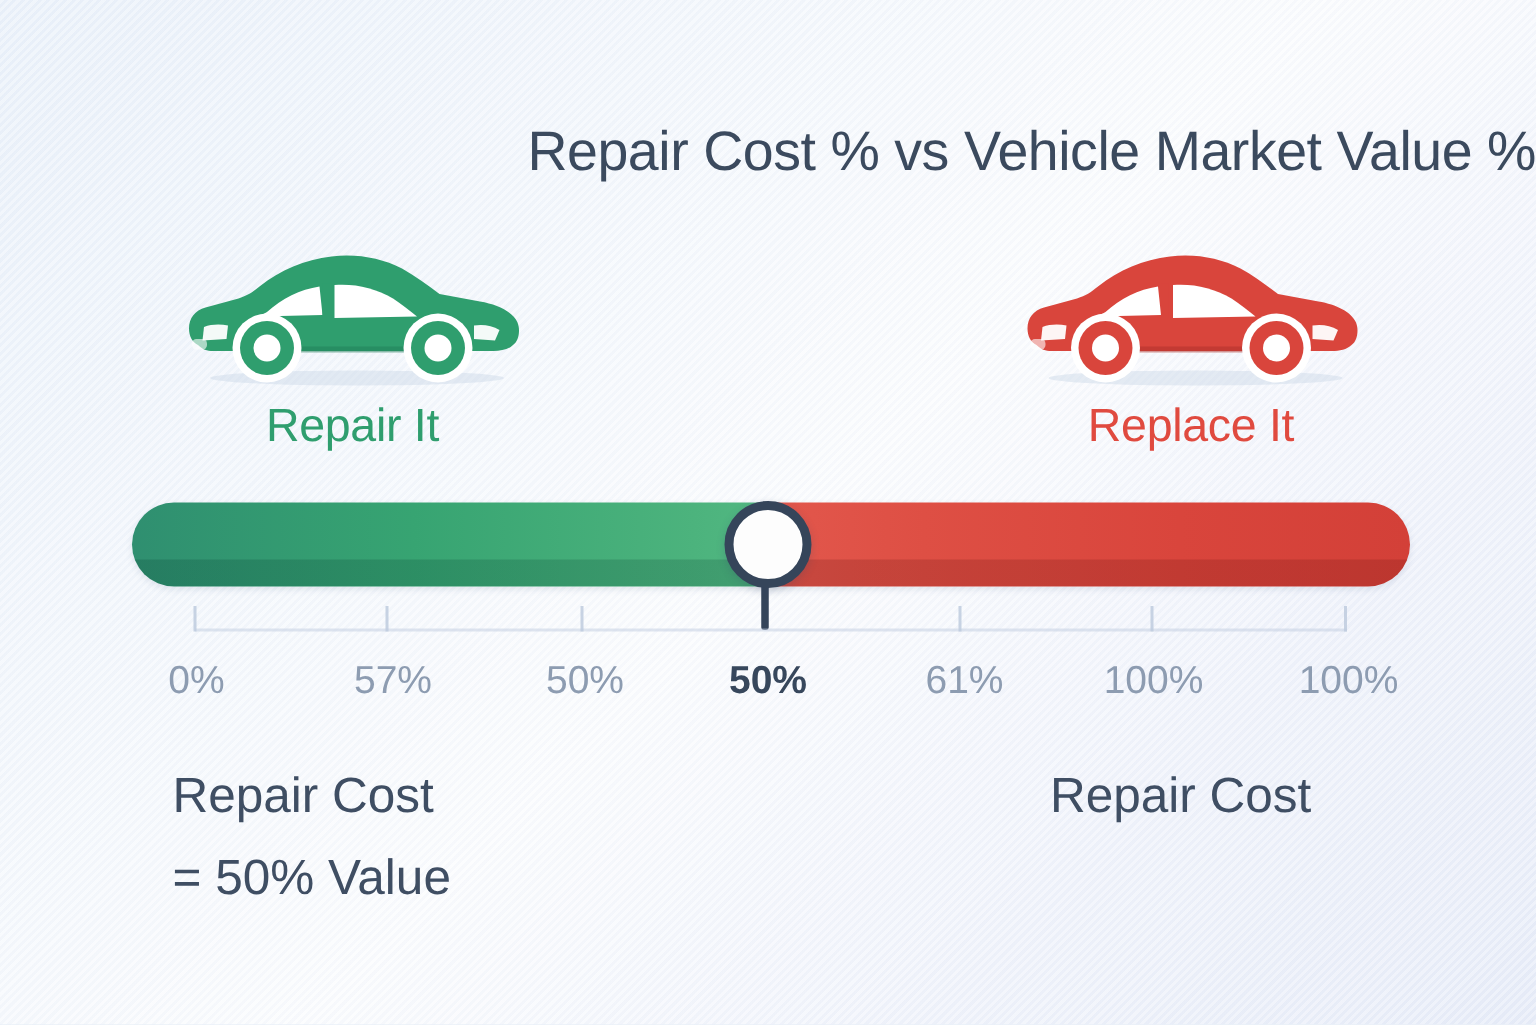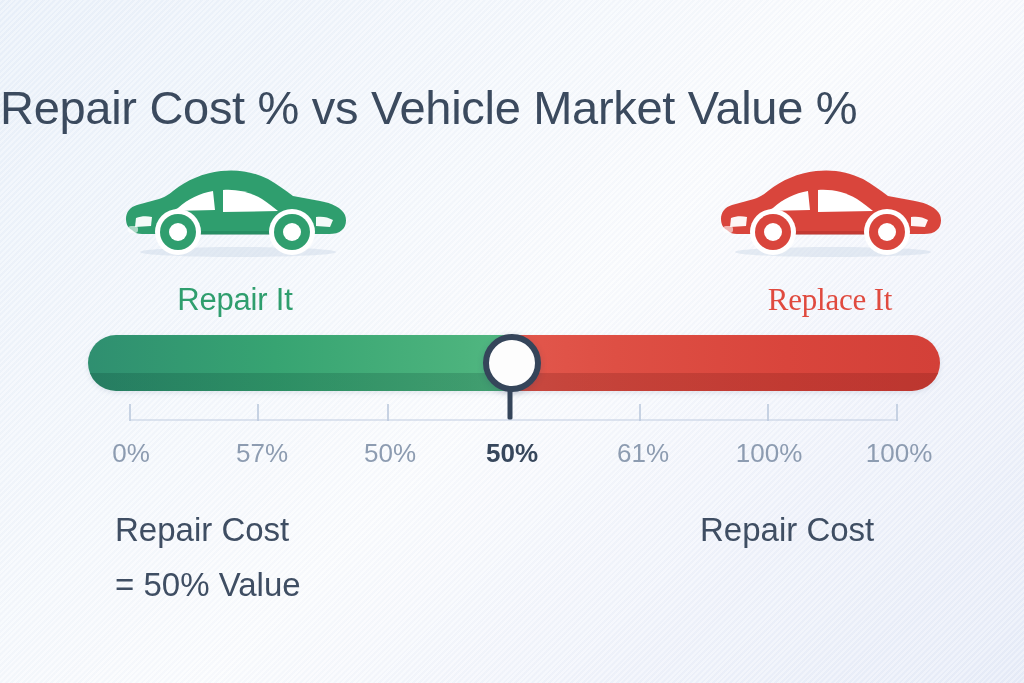--- a/index.html
+++ b/index.html
@@ -14,33 +14,33 @@
       linear-gradient(135deg,#eaf1fa 0%,#f3f7fc 28%,#fbfcfe 52%,#f0f3fb 76%,#e7ecf8 100%);
   }
   
   #stage:before{
     content:"";position:absolute;inset:0;pointer-events:none;
     background:repeating-linear-gradient(135deg,rgba(255,255,255,0.5) 0 2px,rgba(205,215,232,0.16) 2px 4px);
     opacity:.55;
   }
 
   .title{
-    position:absolute;left:0;right:0;top:80px;text-align:left;
-    font-size:47px;font-weight:400;color:#3b4a5e;letter-spacing:-0.3px;
+    position:absolute;left:0;right:0;top:80px;text-align:right;
+    font-size:37px;font-weight:400;color:#3b4a5e;letter-spacing:-0.3px;
     white-space:nowrap;
   }
 
   
   .car-block{position:absolute;top:168px;width:300px;text-align:center;}
   .car-block.left{left:85px;}
-  .car-block.right{left:680px;font-family:Liberation Serif, serif;}
+  .car-block.right{left:644px;}
   .car-wrap{position:relative;width:230px;height:98px;margin:0 auto;}
   .car-wrap svg{display:block;width:230px;height:98px;}
   .car-label{
-    margin-top:16px;font-size:31px;font-weight:400;letter-spacing:-0.2px;
+    margin-top:0;font-size:31px;font-weight:400;letter-spacing:-0.2px;
   }
   .car-label.green{color:#2f9e6e;}
   .car-label.red{color:#e04a3f;}
 
   
   .bar{
     position:absolute;left:88px;top:335px;width:852px;height:56px;
     border-radius:28px;overflow:hidden;
     background:linear-gradient(90deg,
         #2f8f70 0%, #37a472 22%, #4cb37d 44%, #52b882 49.6%,

